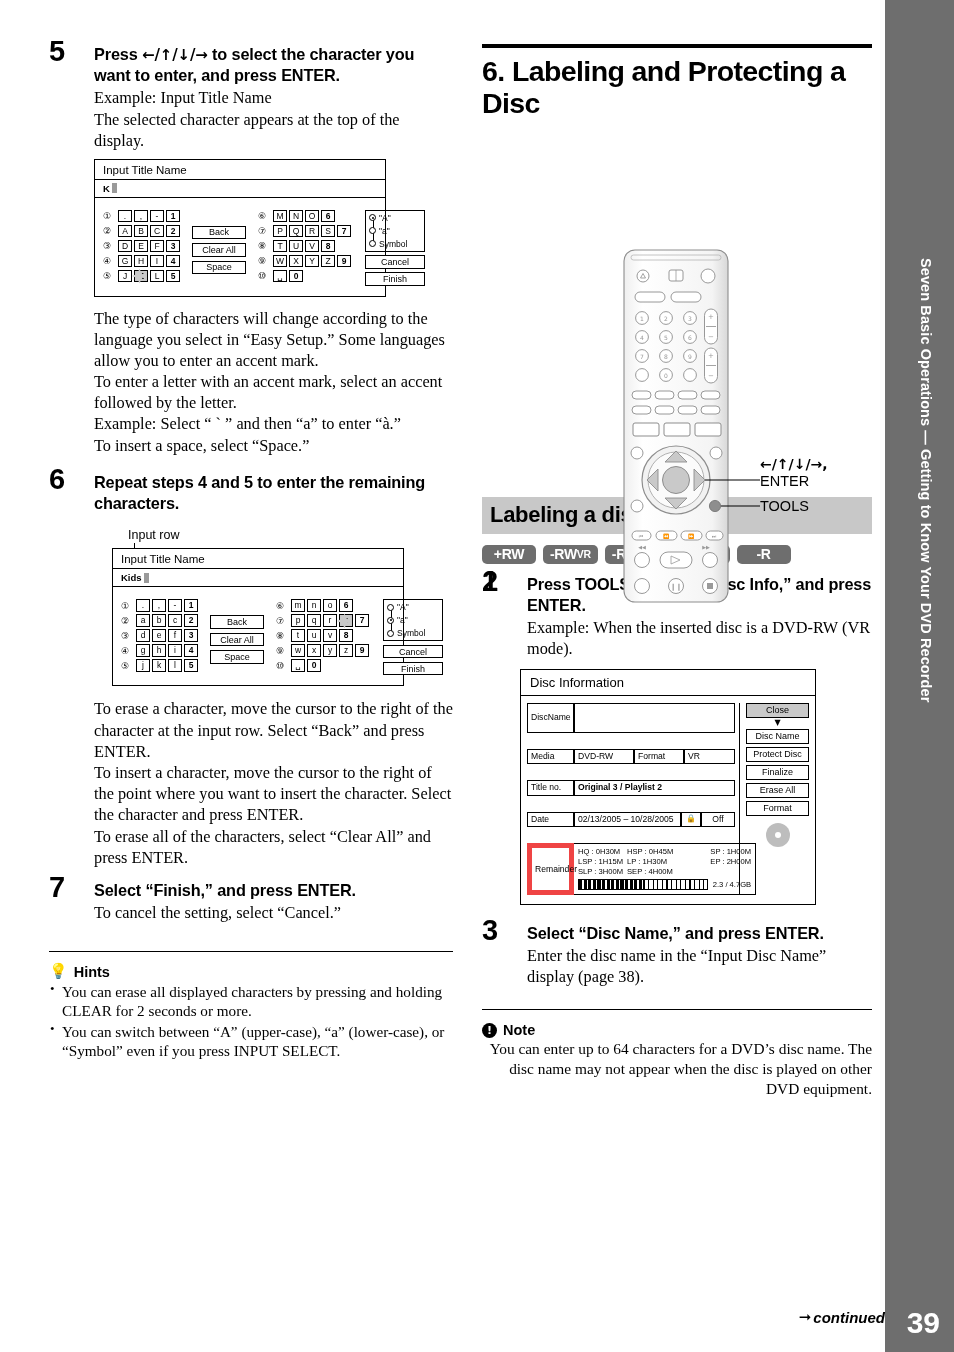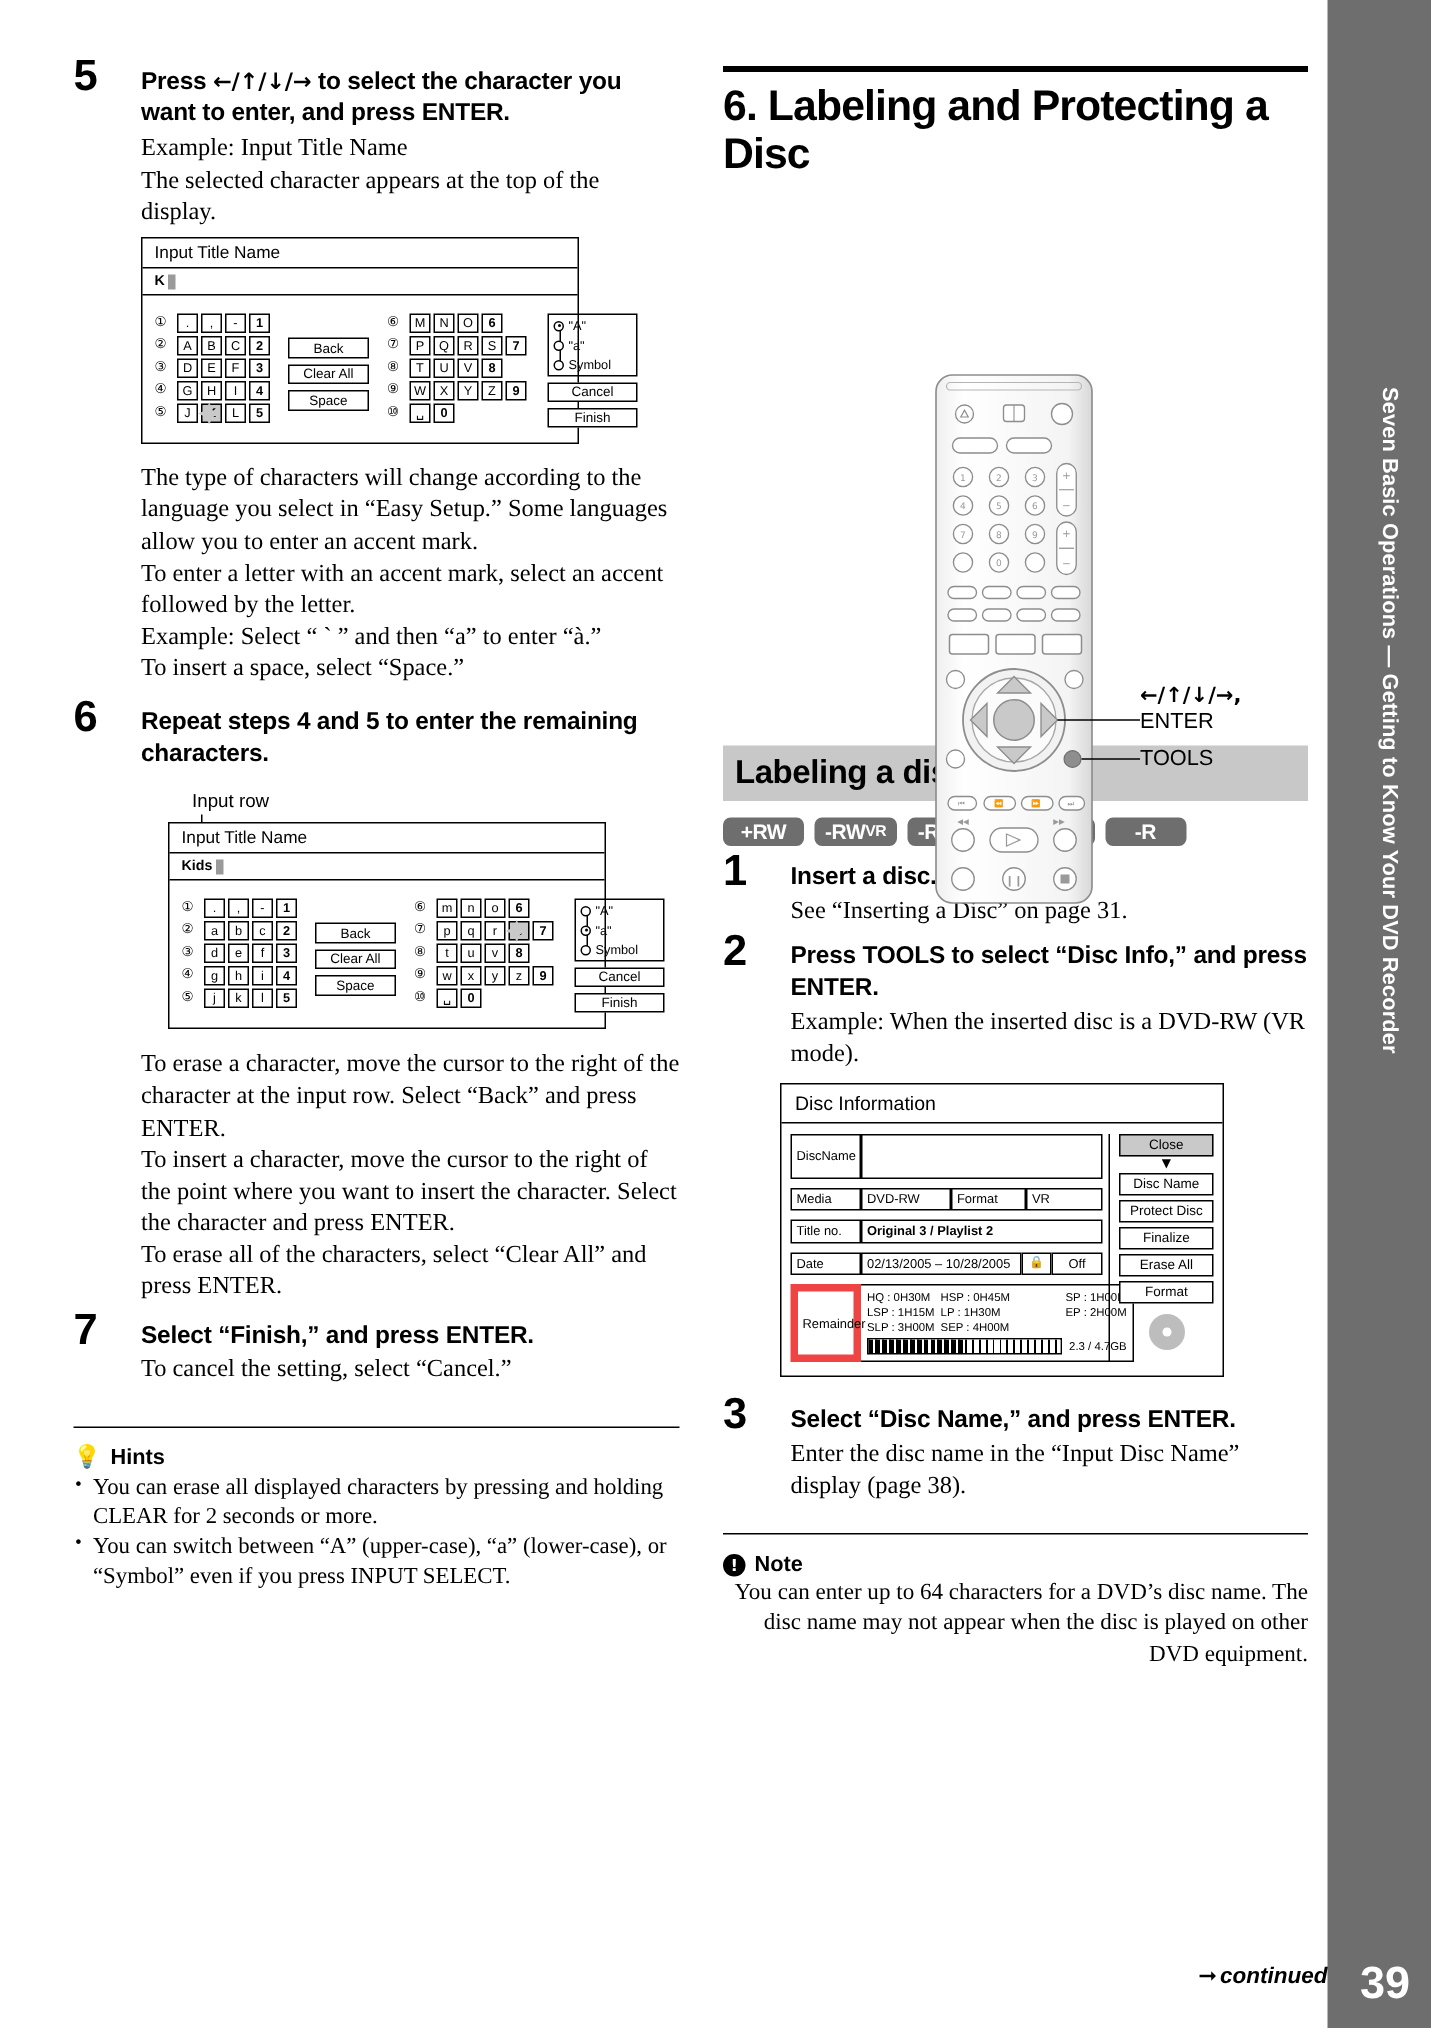--- a/index.html
+++ b/index.html
@@ -228,21 +228,21 @@
     background: #fff;
     width: 296px;
     padding: 0;
   }
   .di-title {
     font-size: 13px;
     padding: 5px 9px 5px 9px;
     border-bottom: 1.2px solid #000;
   }
   .di-body { display: flex; padding: 7px 6px 9px 6px; gap: 0; }
-  .di-left { flex: none; width: 208px; display: flex; flex-direction: column; gap: 6px; }
+  .di-left { flex: none; width: 208px; display: flex; flex-direction: column; gap: 16px; }
   .di-sep { width: 1.2px; background: #000; margin: 0 6px 0 4px; }
   .di-right { flex: 1; display: flex; flex-direction: column; gap: 3px; align-items: stretch; }
   .di-cell {
     border: 1px solid #000;
     font-size: 8.6px;
     padding: 2px 3px;
     display: flex; align-items: center;
     background: #fff;
     line-height: 1.1;
   }
@@ -684,24 +684,20 @@
     <div class="badges">
       <div class="badge">+RW</div>
       <div class="badge">-RW<span class="sm">VR</span></div>
       <div class="badge">-RW<sub>Video</sub></div>
       <div class="badge">+R</div>
       <div class="badge">-R</div>
     </div>
 
     <div class="step" style="margin-top:8px;">
       <div class="step-num">1</div>
-      <div class="step-body">
-        <div class="step-title">Insert a disc.</div>
-        <div class="step-text">See “Inserting a Disc” on page 31.</div>
-      </div>
     </div>
 
     <div class="step" style="margin-top:10px;">
       <div class="step-num">2</div>
       <div class="step-body">
         <div class="step-title">Press TOOLS to select “Disc Info,” and press ENTER.</div>
         <div class="step-text">Example: When the inserted disc is a DVD-RW (VR mode).</div>
       </div>
     </div>
 

